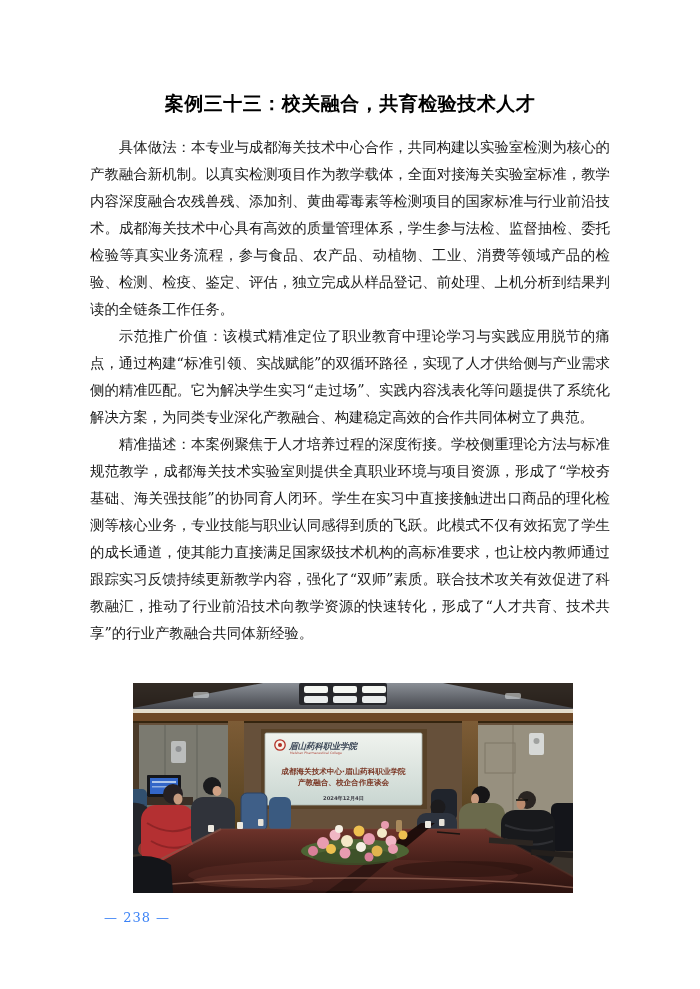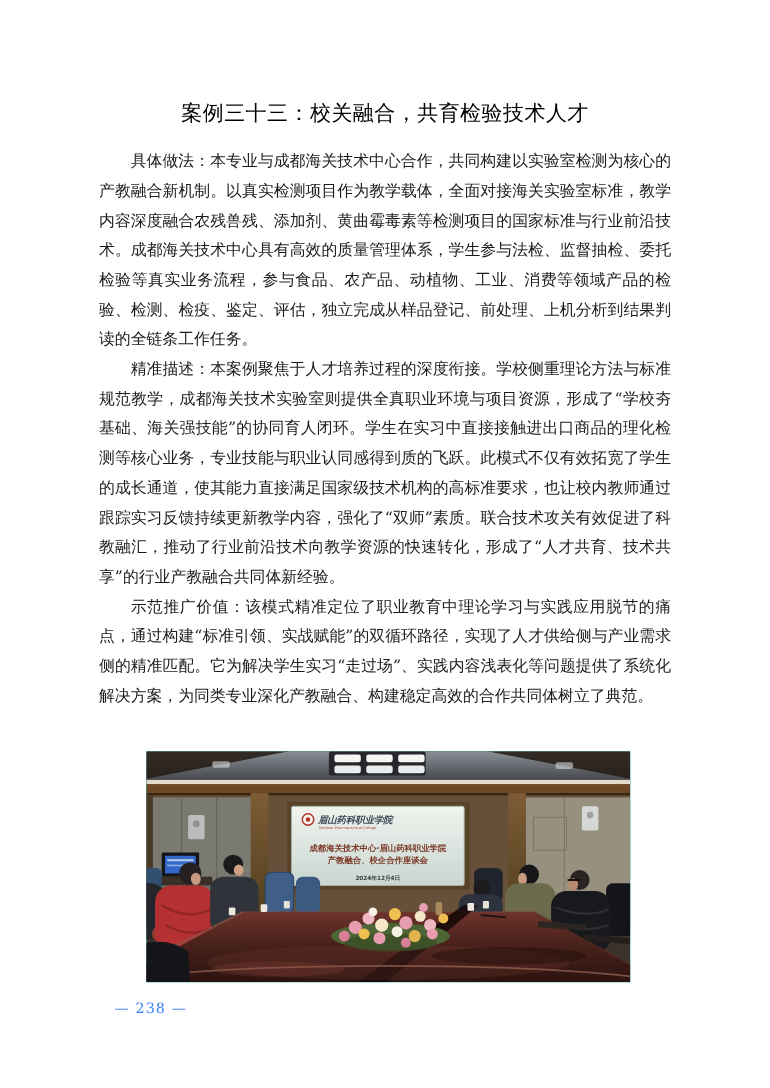--- a/index.html
+++ b/index.html
@@ -3,47 +3,47 @@
 <meta charset="utf-8">
 <style>
   html,body{margin:0;padding:0;background:#ffffff;}
   .page{
     position:relative;width:700px;height:989px;background:#ffffff;overflow:hidden;
     font-family:"DejaVu Serif","Liberation Serif",serif;color:#1b1b1b;
   }
   .title{
     position:absolute;top:90px;left:0;width:700px;margin:0;
     text-align:center;font-family:"DejaVu Sans","Liberation Sans",sans-serif;
-    font-weight:400;font-size:19px;line-height:27px;color:#000;letter-spacing:.5px;
+    font-weight:700;font-size:19px;line-height:27px;color:#000;letter-spacing:.5px;
   }
   .body-text{
     position:absolute;top:134px;left:90px;width:520px;
     font-size:14.4px;line-height:27px;text-align:justify;
   }
   .body-text p{margin:0;text-indent:2em;}
   .photo{
     position:absolute;left:133px;top:683px;width:440px;height:210px;overflow:hidden;
-    background:#14b8a6;
+    background:#84cc16;
   }
   .photo svg{display:block;}
   .page-number{
     position:absolute;left:104px;top:910px;font-size:13px;color:#3b82f6;letter-spacing:1px;
   }
 </style>
 </head>
 <body>
 
 <div class="page">
 
   <h1 class="title">案例三十三：校关融合，共育检验技术人才</h1>
 
   <div class="body-text">
     <p>具体做法：本专业与成都海关技术中心合作，共同构建以实验室检测为核心的产教融合新机制。以真实检测项目作为教学载体，全面对接海关实验室标准，教学内容深度融合农残兽残、添加剂、黄曲霉毒素等检测项目的国家标准与行业前沿技术。成都海关技术中心具有高效的质量管理体系，学生参与法检、监督抽检、委托检验等真实业务流程，参与食品、农产品、动植物、工业、消费等领域产品的检验、检测、检疫、鉴定、评估，独立完成从样品登记、前处理、上机分析到结果判读的全链条工作任务。</p>
+    <p>示范推广价值：该模式精准定位了职业教育中理论学习与实践应用脱节的痛点，通过构建“标准引领、实战赋能”的双循环路径，实现了人才供给侧与产业需求侧的精准匹配。它为解决学生实习“走过场”、实践内容浅表化等问题提供了系统化解决方案，为同类专业深化产教融合、构建稳定高效的合作共同体树立了典范。</p>
     <p>精准描述：本案例聚焦于人才培养过程的深度衔接。学校侧重理论方法与标准规范教学，成都海关技术实验室则提供全真职业环境与项目资源，形成了“学校夯基础、海关强技能”的协同育人闭环。学生在实习中直接接触进出口商品的理化检测等核心业务，专业技能与职业认同感得到质的飞跃。此模式不仅有效拓宽了学生的成长通道，使其能力直接满足国家级技术机构的高标准要求，也让校内教师通过跟踪实习反馈持续更新教学内容，强化了“双师”素质。联合技术攻关有效促进了科教融汇，推动了行业前沿技术向教学资源的快速转化，形成了“人才共育、技术共享”的行业产教融合共同体新经验。</p>
-    <p>示范推广价值：该模式精准定位了职业教育中理论学习与实践应用脱节的痛点，通过构建“标准引领、实战赋能”的双循环路径，实现了人才供给侧与产业需求侧的精准匹配。它为解决学生实习“走过场”、实践内容浅表化等问题提供了系统化解决方案，为同类专业深化产教融合、构建稳定高效的合作共同体树立了典范。</p>
   </div>
 
   <div class="photo">
     <svg width="440" height="210" viewBox="0 0 440 210" xmlns="http://www.w3.org/2000/svg">
       <defs>
         <linearGradient id="ceilGrad" x1="0" y1="0" x2="0" y2="1">
           <stop offset="0" stop-color="#8a8f96"></stop>
             <stop offset="1" stop-color="#46484e"></stop>
         </linearGradient>
         <linearGradient id="woodGrad" x1="0" y1="0" x2="0" y2="1">

